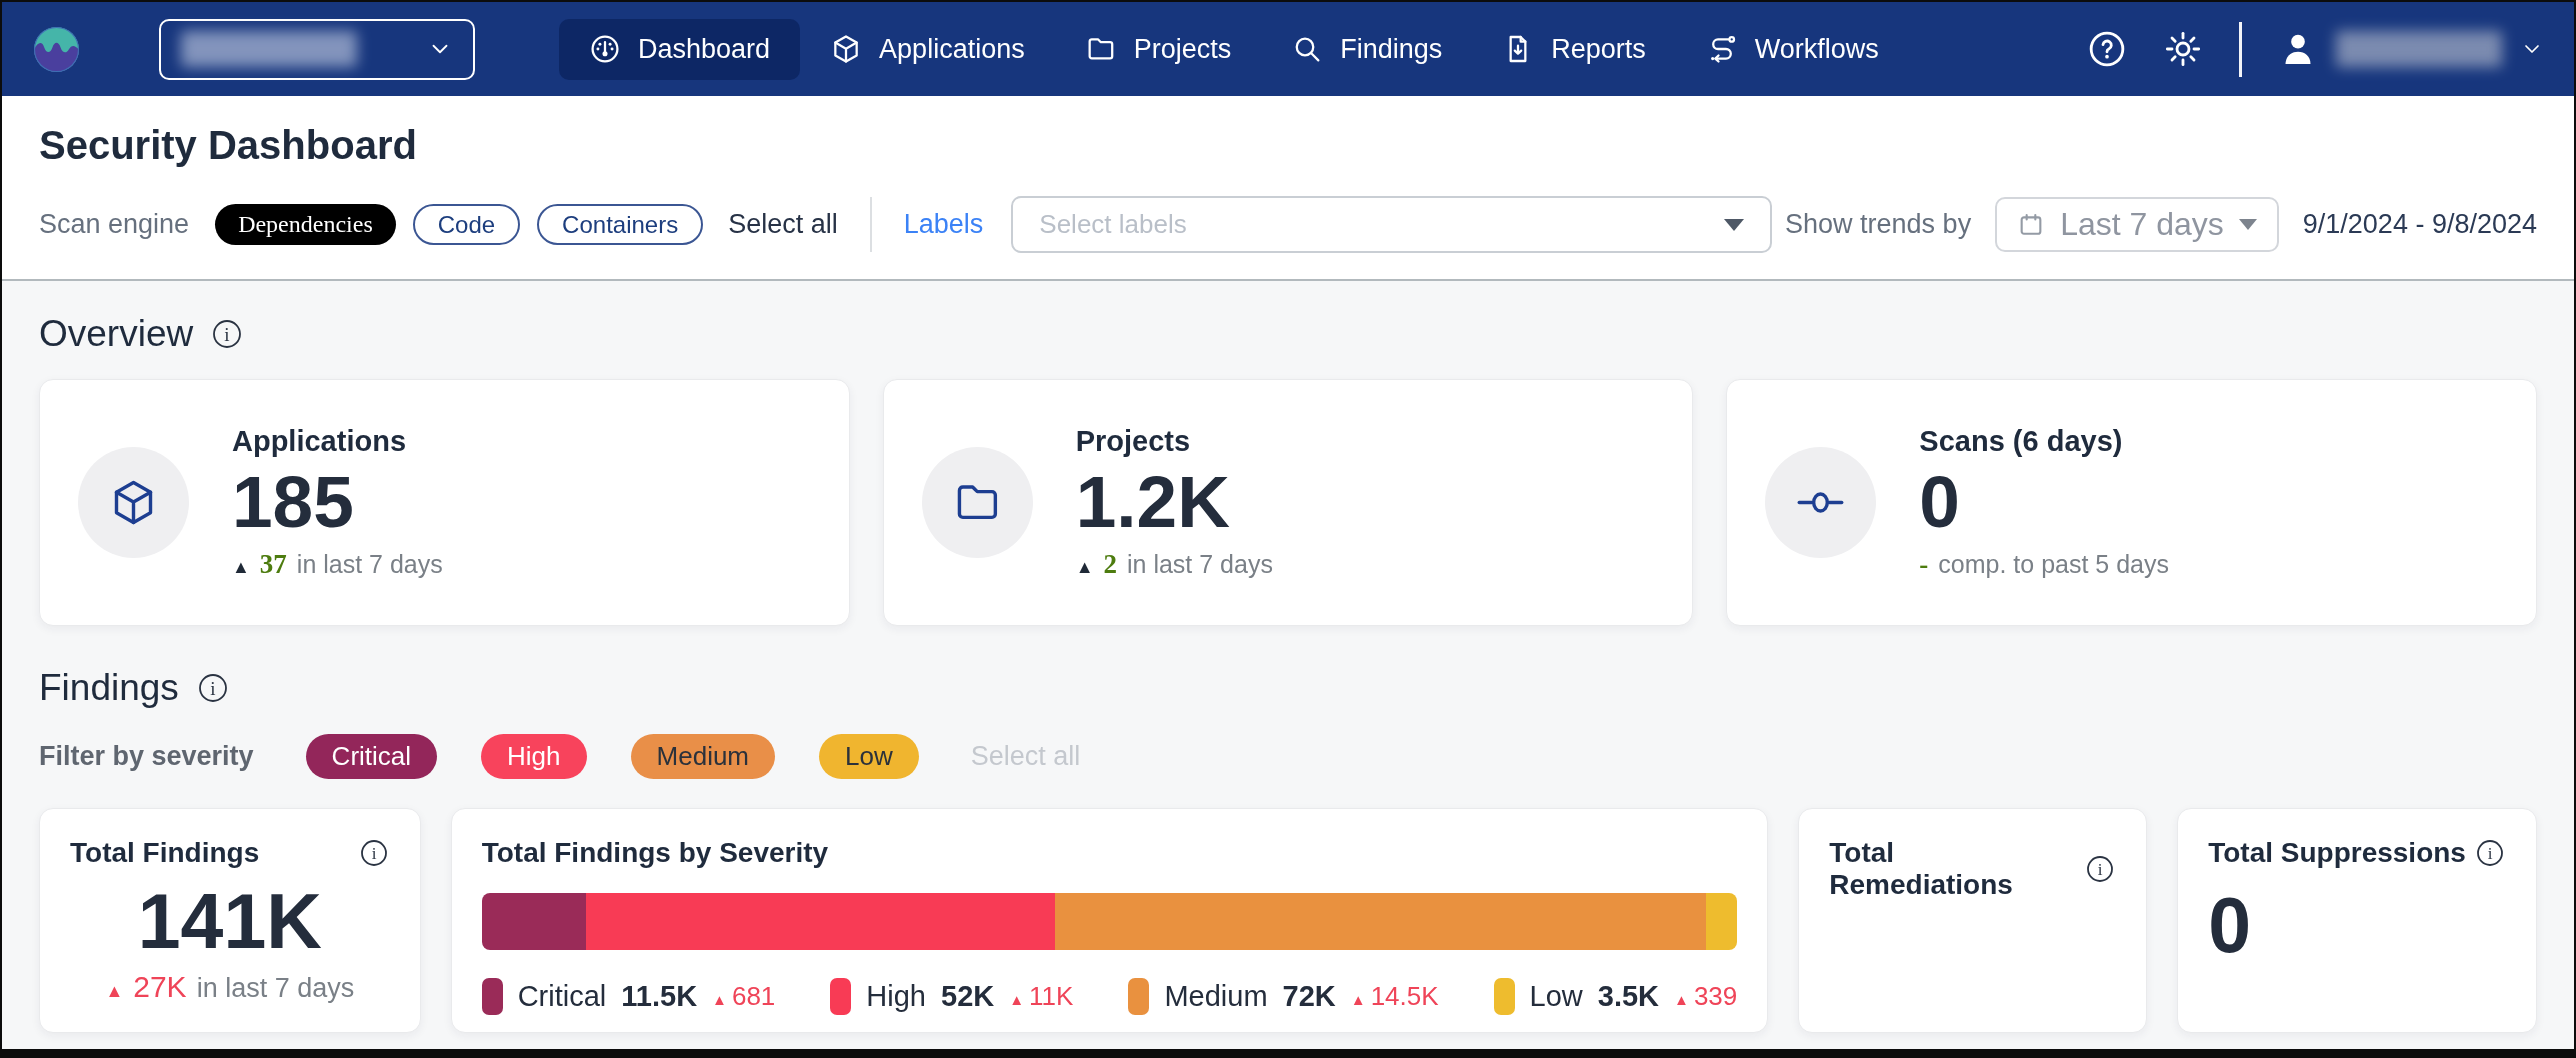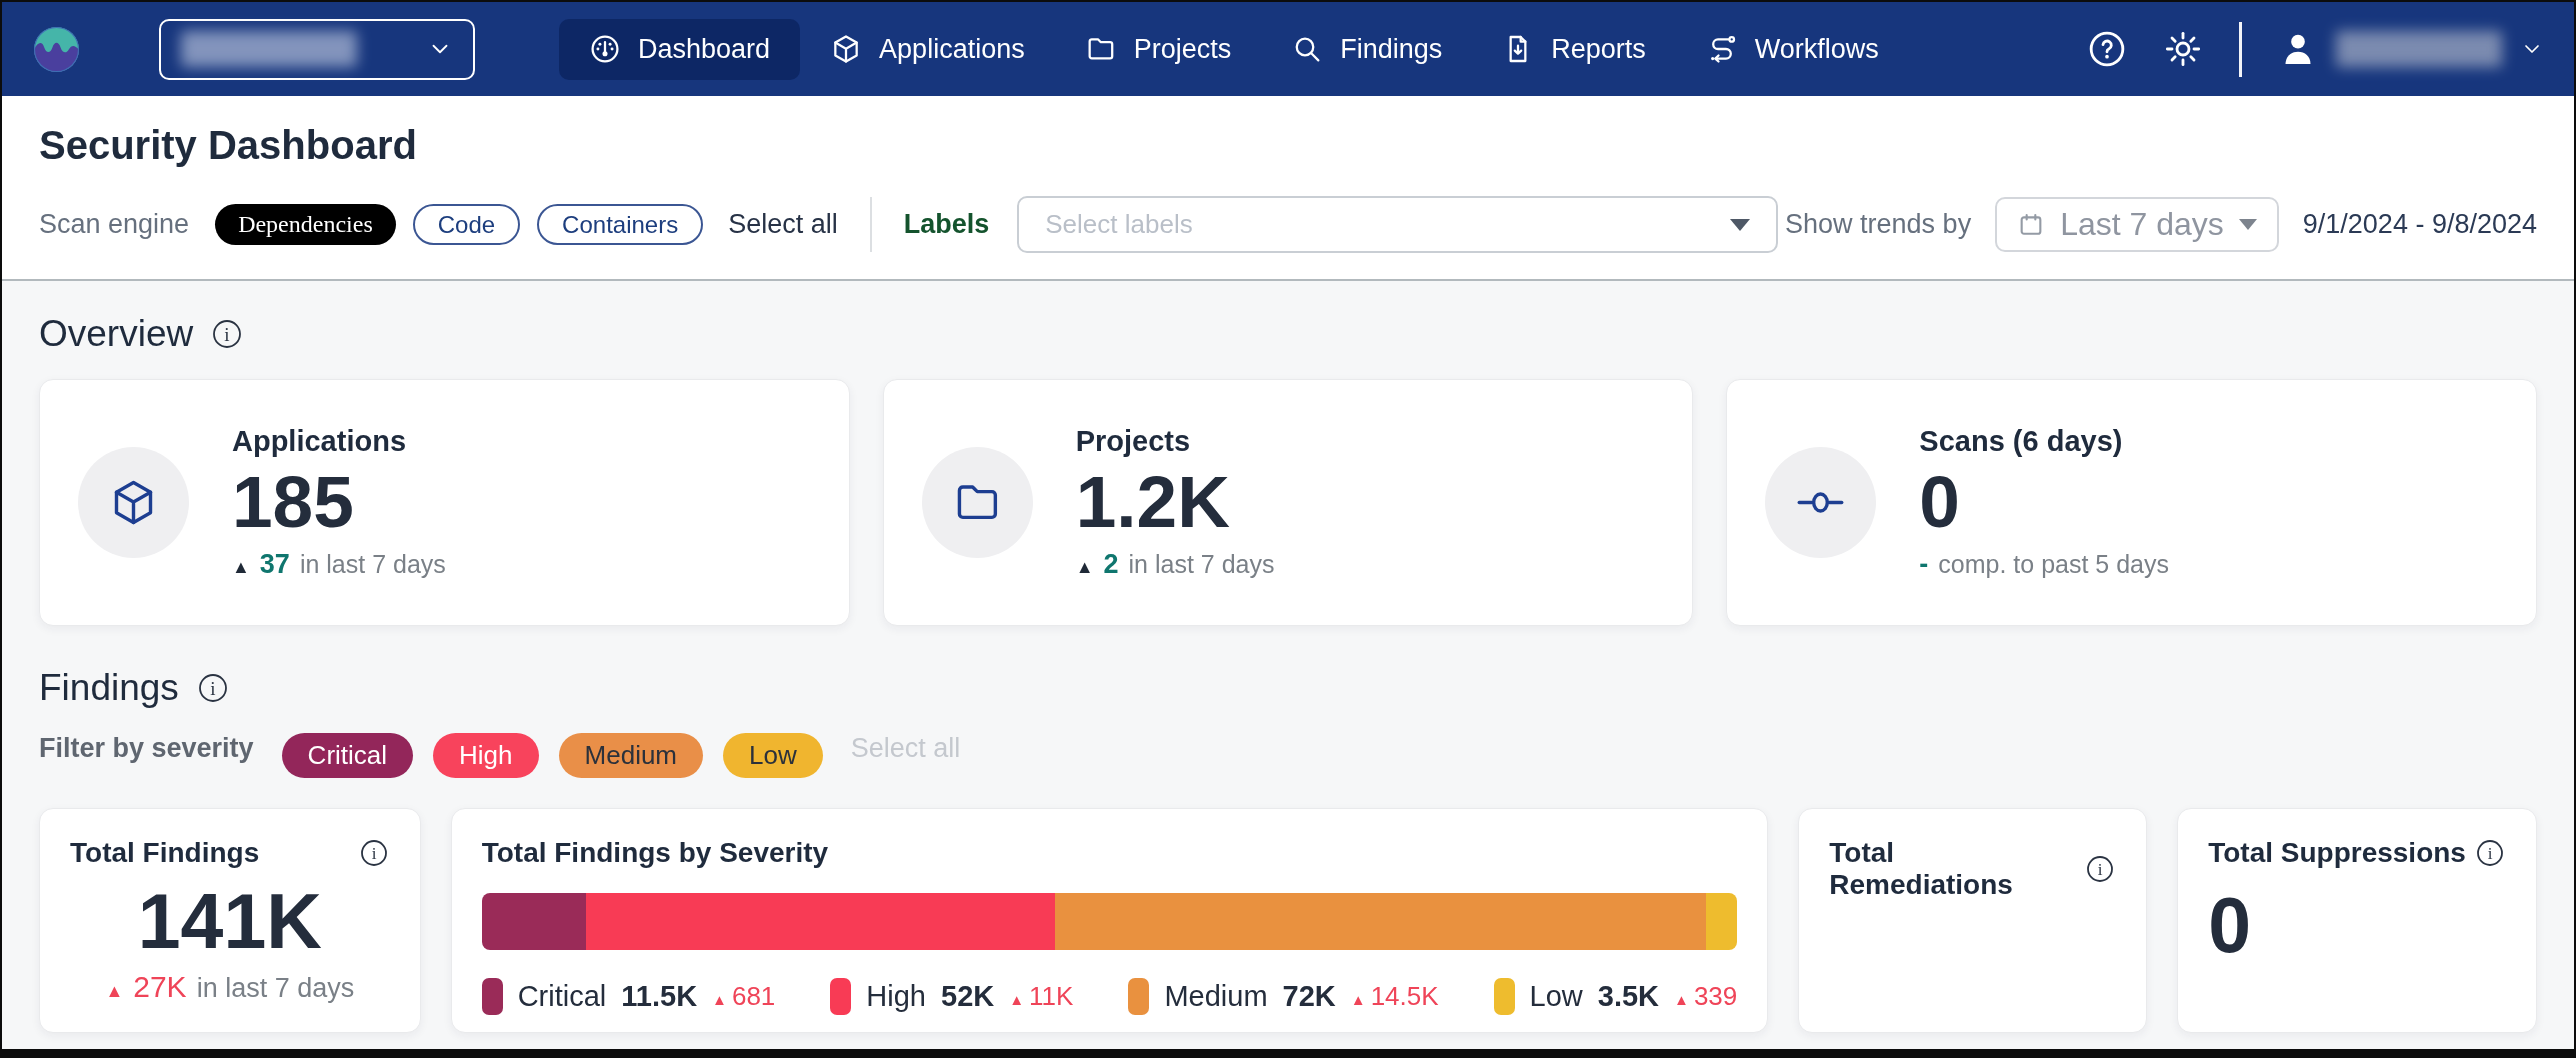--- a/index.html
+++ b/index.html
@@ -34,21 +34,21 @@
   .header-area { background:#fff; padding:0 37px 26px 37px; border-bottom:2px solid #B2B9BD; }
   .page-title { font-size:40px; font-weight:600; color:#1F2B3D; margin:27px 0 0 0; }
   .filter-row { display:flex; align-items:center; margin-top:28px; height:57px; }
   .lbl-gray { font-size:27px; color:#66707E; margin-right:26px; white-space:nowrap; }
   .chip { height:41px; border-radius:22px; display:inline-flex; align-items:center;
     padding:0 23px; font-size:24px; margin-right:17px; cursor:pointer; white-space:nowrap; }
   .chip.filled { background:#000000; color:#fff;font-family:Liberation Serif, serif; }
   .chip.outline { border:2px solid #3B5693; color:#1D3E7E; background:#fff; }
   .select-all { font-size:27px; color:#273246; font-weight:500; margin-left:8px; cursor:pointer; white-space:nowrap; }
   .f-vdiv { width:2px; height:55px; background:#DCDFE2; margin:0 32px; }
-  .labels-label { font-size:27px; font-weight:700; color:#14532d; margin-right:28px; }
+  .labels-label { font-size:27px; font-weight:400; color:#3b82f6; margin-right:28px; }
   .labels-select { width:761px; height:57px; border:2px solid #C9CED4; border-radius:10px;
     display:flex; align-items:center; padding:0 26px; cursor:pointer; background:#fff; }
   .placeholder { font-size:26px; color:#B9BFC8; }
   .caret-down { width:0; height:0; border-left:10px solid transparent; border-right:10px solid transparent;
     border-top:12px solid #4E5866; margin-left:auto; }
   .trends { margin-left:auto; display:flex; align-items:center; gap:24px; }
   .trends-select { height:55px; border:2px solid #D3D6DB; border-radius:10px; display:flex;
     align-items:center; padding:0 20px; gap:15px; cursor:pointer; background:#fff; }
   .trends-select svg { width:28px; height:28px; }
   .trends-value { font-size:32px; color:#8F95A0; }
@@ -71,24 +71,24 @@
   .ov-card { flex:1; height:247px; display:flex; align-items:center; padding-left:38px; }
   .ov-iconwrap { width:111px; height:111px; border-radius:50%; background:#EFEFF1;
     display:flex; align-items:center; justify-content:center; flex:0 0 auto; }
   .ov-iconwrap svg { width:51px; height:51px; }
   .ov-body { margin-left:43px; }
   .ov-title { font-size:29px; font-weight:700; color:#1F2B3D; }
   .ov-value { font-size:73px; font-weight:700; color:#242D3C; line-height:1.05; margin-top:6px; }
   .ov-delta { display:flex; align-items:baseline; gap:10px; margin-top:8px; }
   .tri { font-size:18px; line-height:1; }
   .tri.dark { color:#1F2937; } .tri.red { color:#EF4458; }
-  .ov-delta-num { font-weight:700; color:#0f766e; font-size:27px; }
+  .ov-delta-num { font-weight:700; color:#4d7c0f; font-size:27px;font-family:Liberation Serif, serif; }
   .delta-suffix { color:#7A8087; font-size:25px; }
 
-  .fd-chips { display:flex; margin-top:24px; height:47px; }
+  .fd-chips { display:flex; align-items:center; margin-top:24px; height:47px;gap:24px; }
   .sev-lbl { font-size:27px; font-weight:600; color:#5F6670; margin-right:28px; }
   .sev-chip { height:45px; border-radius:23px; display:inline-flex; align-items:center;
     padding:0 26px; font-size:26px; margin-right:20px; color:#fff; cursor:pointer; }
   .sev-chip.darktext { color:#2B313B; }
   .sev-select-all { font-size:27px; color:#C4C8CE; margin-left:8px; cursor:pointer; }
 
   .fd-row { display:flex; gap:30px; margin-top:28px; }
   .fd-card { height:225px; padding:28px 30px; }
   .fd-head { display:flex; justify-content:space-between; align-items:center; }
   .fd-title { font-size:28px; font-weight:700; color:#1F2B3D; }

